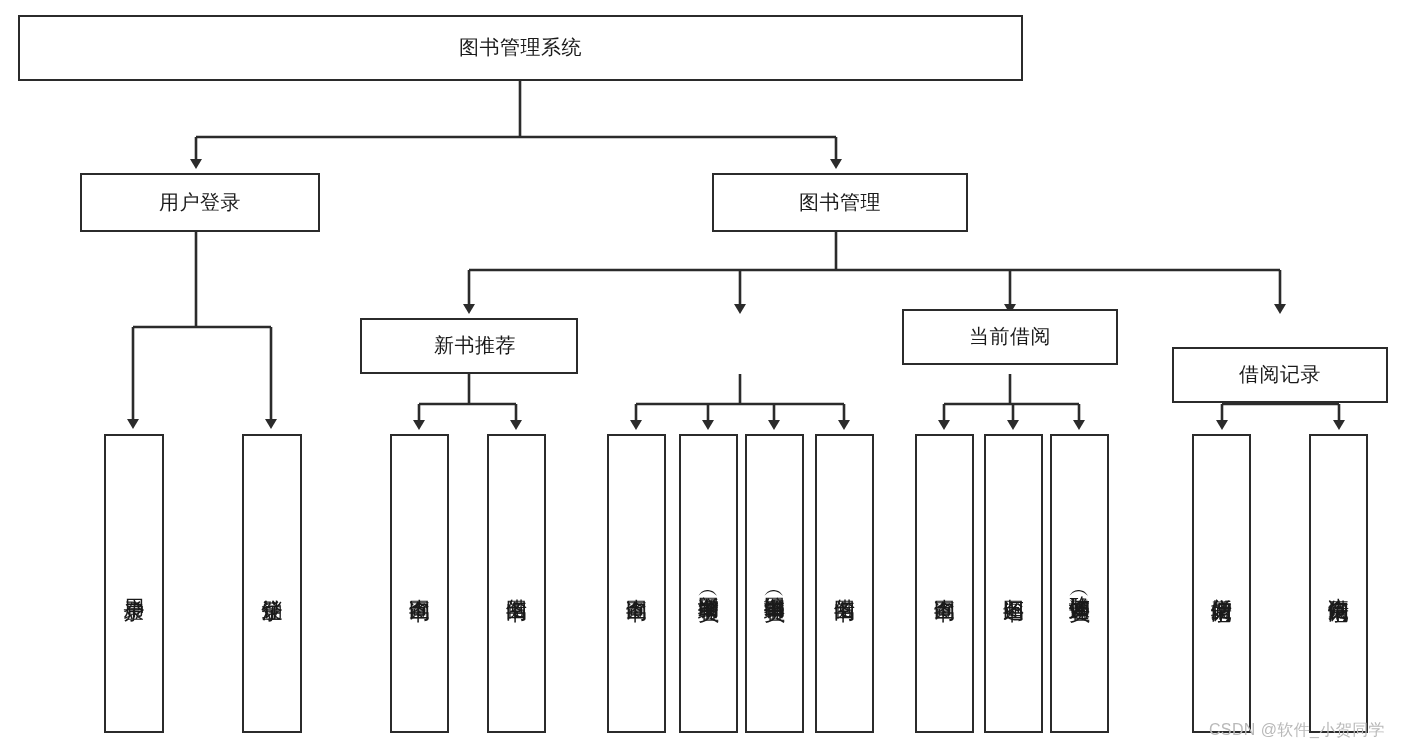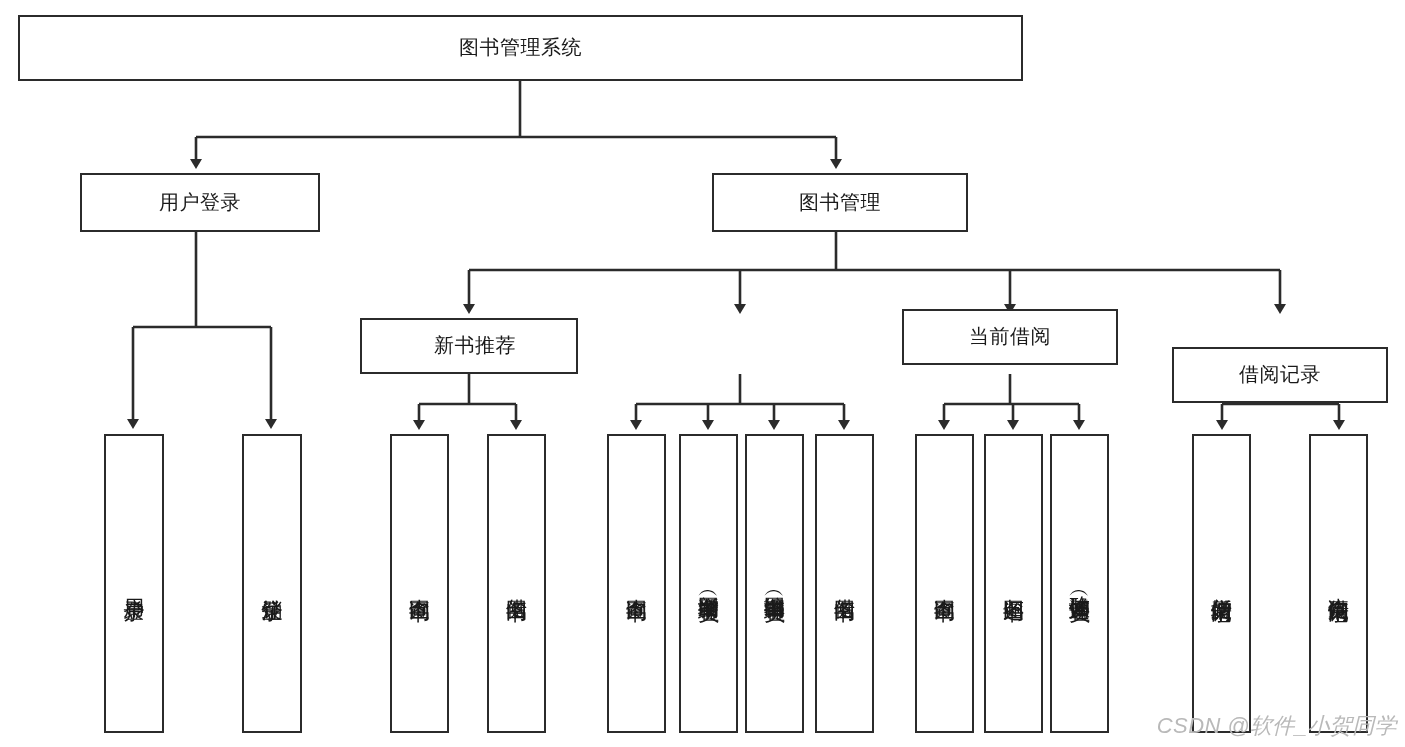--- a/index.html
+++ b/index.html
@@ -51,28 +51,27 @@
   .node.leaf .lbl {
     writing-mode: vertical-rl;
     text-orientation: upright;
     font-size: 21px;
     line-height: 1.05;
     letter-spacing: 1px;
     white-space: nowrap;
   }
   #watermark {
     position: absolute;
-    right: 8px;
+    right: 20px;
     bottom: 6px;
-    font-size: 22px;
+    font-size: 16px;
     color: #b9b9b9;
     white-space: nowrap;
     z-index: 5;
     letter-spacing: 0.4px;
-    font-style: italic;
   }
 </style>
 </head>
 <body>
 
 <div id="canvas">
 
   <svg id="wires" viewBox="0 0 1405 747" width="1405" height="747">
     <defs>
       <marker id="arw" markerWidth="10" markerHeight="12" refX="1" refY="6" orient="auto" markerUnits="userSpaceOnUse">

